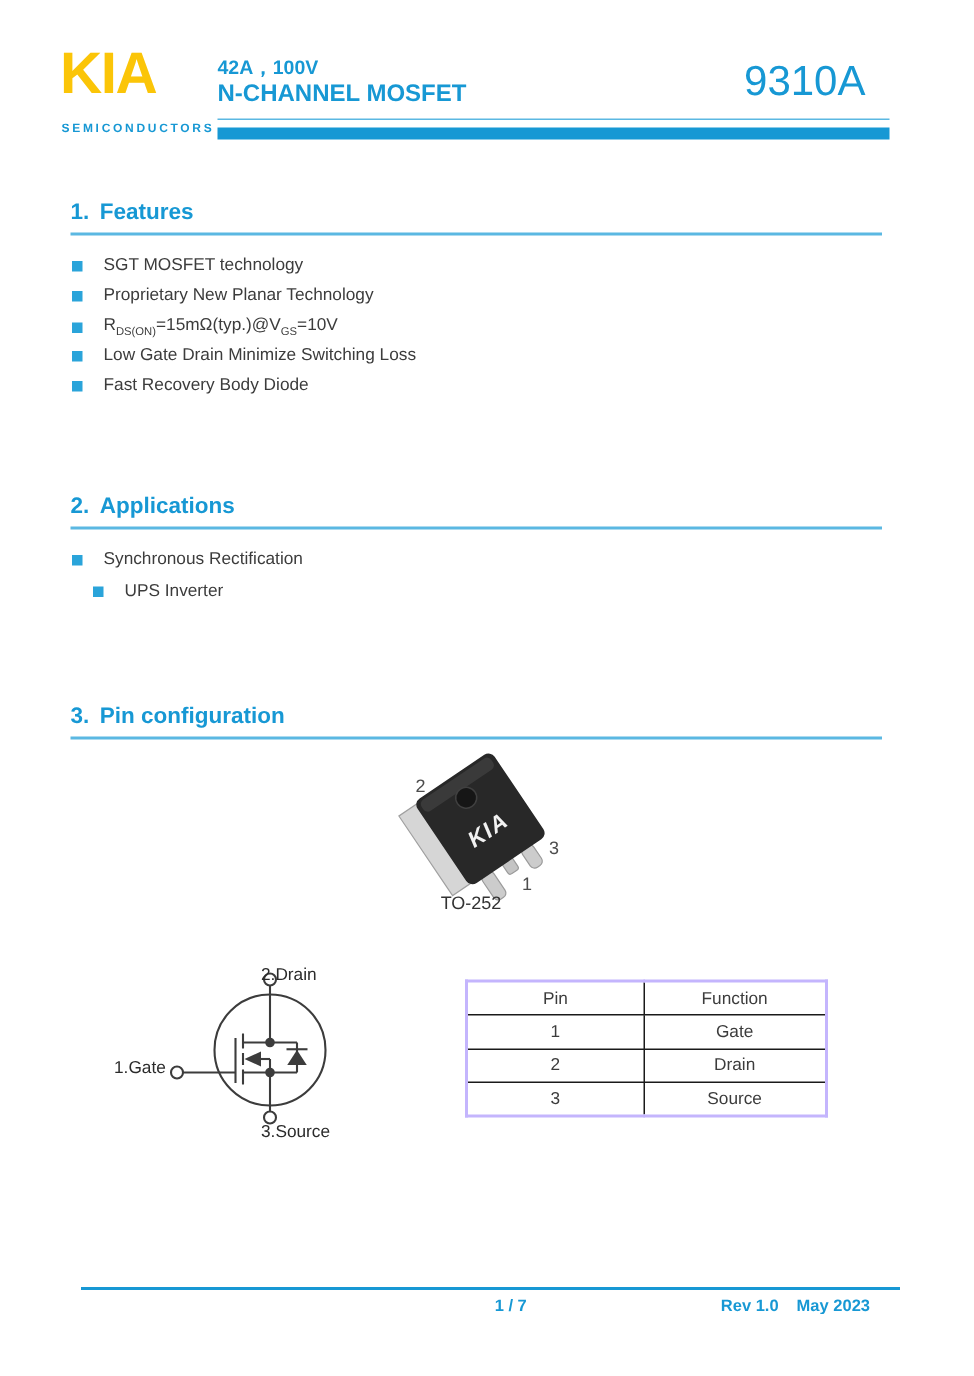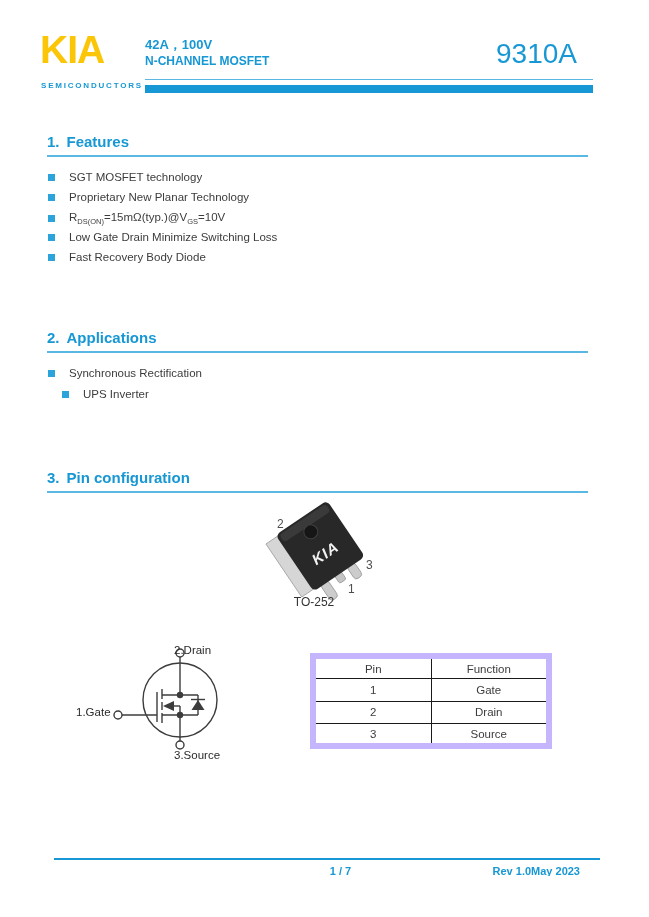--- a/index.html
+++ b/index.html
@@ -6,21 +6,21 @@
   * { box-sizing:border-box; }
   html,body { margin:0; padding:0; background:#ffffff; }
   body { font-family:"Liberation Sans", sans-serif; }
   .page { position:relative; width:649px; height:876px; background:#fff; overflow:hidden; }
   .abs { position:absolute; }
 
   
   .logo { left:40px; top:30px; font-size:39px; font-weight:bold; color:var(--yellow); letter-spacing:-1px; line-height:1; }
   .logo-sub { left:41px; top:81px; font-size:8px; font-weight:bold; color:var(--accent); letter-spacing:1.8px; }
   .rating { left:145px; top:36px; font-size:13px; font-weight:bold; color:var(--accent); }
-  .type-line { left:145px; top:54px; font-size:12px; font-weight:bold; color:var(--accent);text-align:center; }
+  .type-line { left:145px; top:54px; font-size:16px; font-weight:bold; color:var(--accent);text-align:center; }
   .partno { top:40px; right:72px; font-size:28px; color:var(--accent); line-height:1; }
   .hdr-thin { left:145px; top:79px; width:448px; height:1px; background:var(--accent-light); }
   .hdr-bar { left:145px; top:85px; width:448px; height:8px; background:var(--accent); }
 
   
   .sec-h { left:47px; font-size:15px; font-weight:bold; color:var(--accent); }
   .sec-num { margin-right:7px; }
   .sec-rule { left:47px; width:541px; height:1.5px; background:var(--accent-light); }
 
   .bullet-item { left:48px; display:flex; align-items:center; font-size:11.5px; color:var(--ink); }
@@ -28,27 +28,27 @@
   sub { font-size:7.5px; }
 
   
   .pkg-svg { left:250px; top:502px; }
   .pkg-pin { font-size:12px; color:#4d4d4d; }
   .pkg-name { left:284px; top:595px; width:60px; text-align:center; font-size:12px; color:#333; }
 
   .sym-svg { left:70px; top:636px; }
   .sym-label { font-size:11.5px; color:#2b2b2b; }
 
-  .pin-table { left:310px; top:653px; width:242px; border-collapse:collapse; border:6px solid #c4b5fd; position:absolute; table-layout:fixed; }
+  .pin-table { left:310px; top:653px; width:242px; border-collapse:collapse; border:2px solid #c4b5fd; position:absolute; table-layout:fixed; }
   .pin-table th, .pin-table td { border:1px solid #1a1a1a; height:22.5px; text-align:center; vertical-align:middle; font-size:11.5px; font-weight:normal; color:var(--ink); padding:0; }
 
   
   .foot-rule { left:54px; top:858px; width:546px; height:1.5px; background:var(--accent); }
   .foot-page { left:16px; top:865px; width:649px; text-align:center; font-size:11px; font-weight:bold; color:var(--accent); }
-  .foot-rev { top:865px; right:69px; font-size:11px; font-weight:bold; color:var(--accent); display:flex; }
+  .foot-rev { top:865px; right:69px; font-size:11px; font-weight:bold; color:var(--accent); display:flex; gap:12px; }
 </style>
 </head>
 <body>
 
 <div class="page">
 
   <div class="abs logo">KIA</div>
   <div class="abs logo-sub">SEMICONDUCTORS</div>
   <div class="abs rating">42A，100V</div>
   <div class="abs type-line">N-CHANNEL MOSFET</div>

